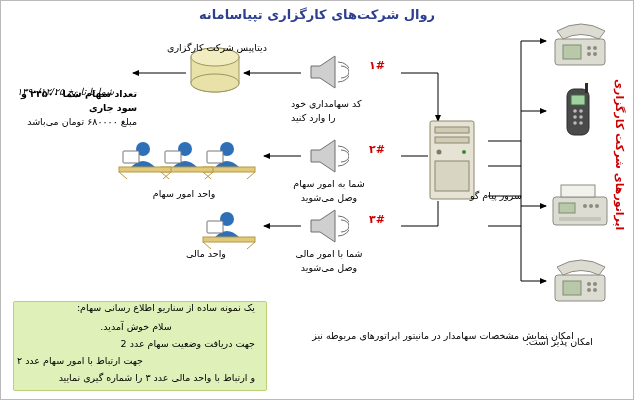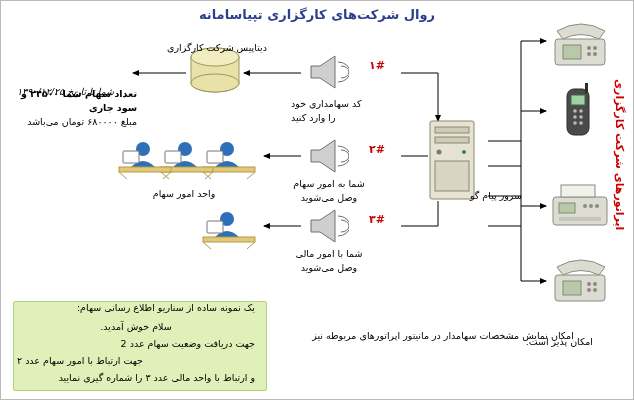--- a/index.html
+++ b/index.html
@@ -157,20 +157,21 @@
 
   <div class="abs" style="left:200px;top:206px;">
     <svg width="60" height="44" viewBox="0 0 60 44">
       <circle cx="26" cy="12" r="7" fill="#2e6fb7"></circle>
       <path d="M14,30 q12,-12 24,0 z" fill="#2e6fb7"></path>
       <rect x="6" y="14" width="16" height="12" rx="1" fill="#ffffff" stroke="#777"></rect>
       <rect x="2" y="30" width="52" height="5" fill="#e2c97a" stroke="#b59a46"></rect>
       <path d="M2,35 L10,42 M54,35 L46,42" stroke="#b59a46"></path>
     </svg>
   </div>
+  <div class="abs lbl" style="left:160px;top:246px;width:90px;text-align:center;">واحد مالی</div>
 
   <div class="abs" style="left:548px;top:16px;">
     <svg width="62" height="54" viewBox="0 0 62 54">
       <rect x="6" y="22" width="50" height="26" rx="3" fill="#dcdcd2" stroke="#8b8b80"></rect>
       <rect x="14" y="28" width="18" height="14" fill="#b8c8a8" stroke="#7e8b70"></rect>
       <circle cx="40" cy="31" r="2" fill="#8b8b80"></circle>
         <circle cx="46" cy="31" r="2" fill="#8b8b80"></circle>
       <circle cx="40" cy="37" r="2" fill="#8b8b80"></circle>
         <circle cx="46" cy="37" r="2" fill="#8b8b80"></circle>
       <path d="M8,14 q24,-14 48,0 l-6,8 q-18,-9 -36,0 z" fill="#dcdcd2" stroke="#8b8b80"></path>

